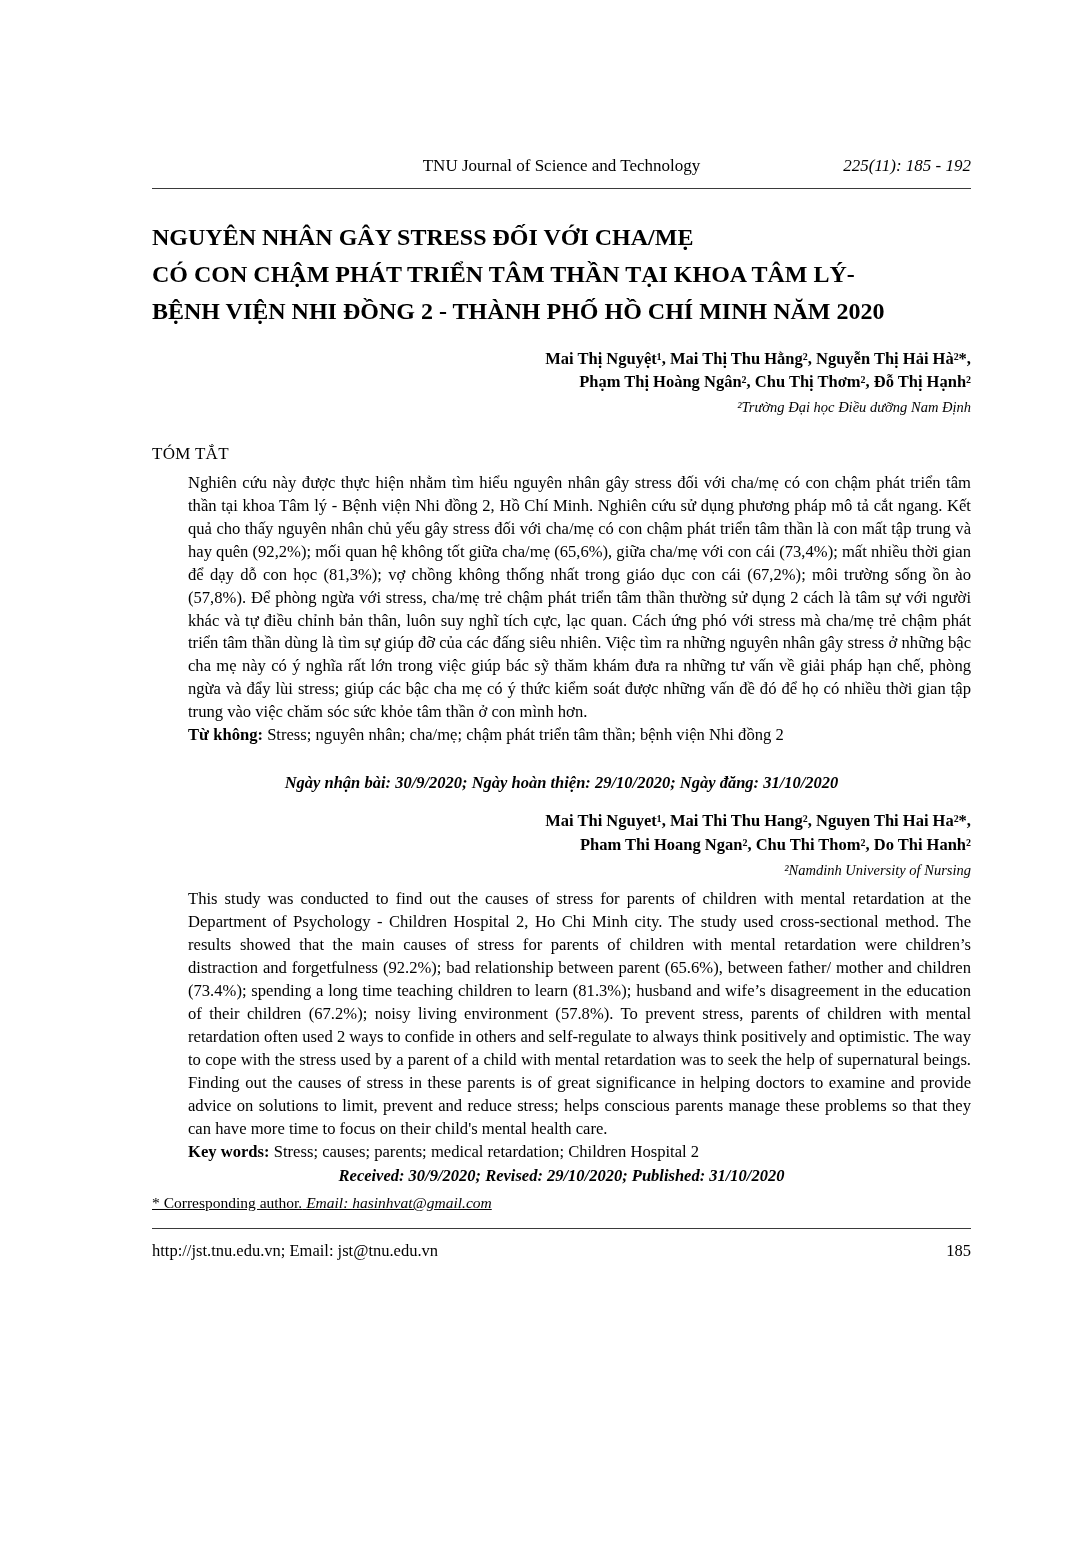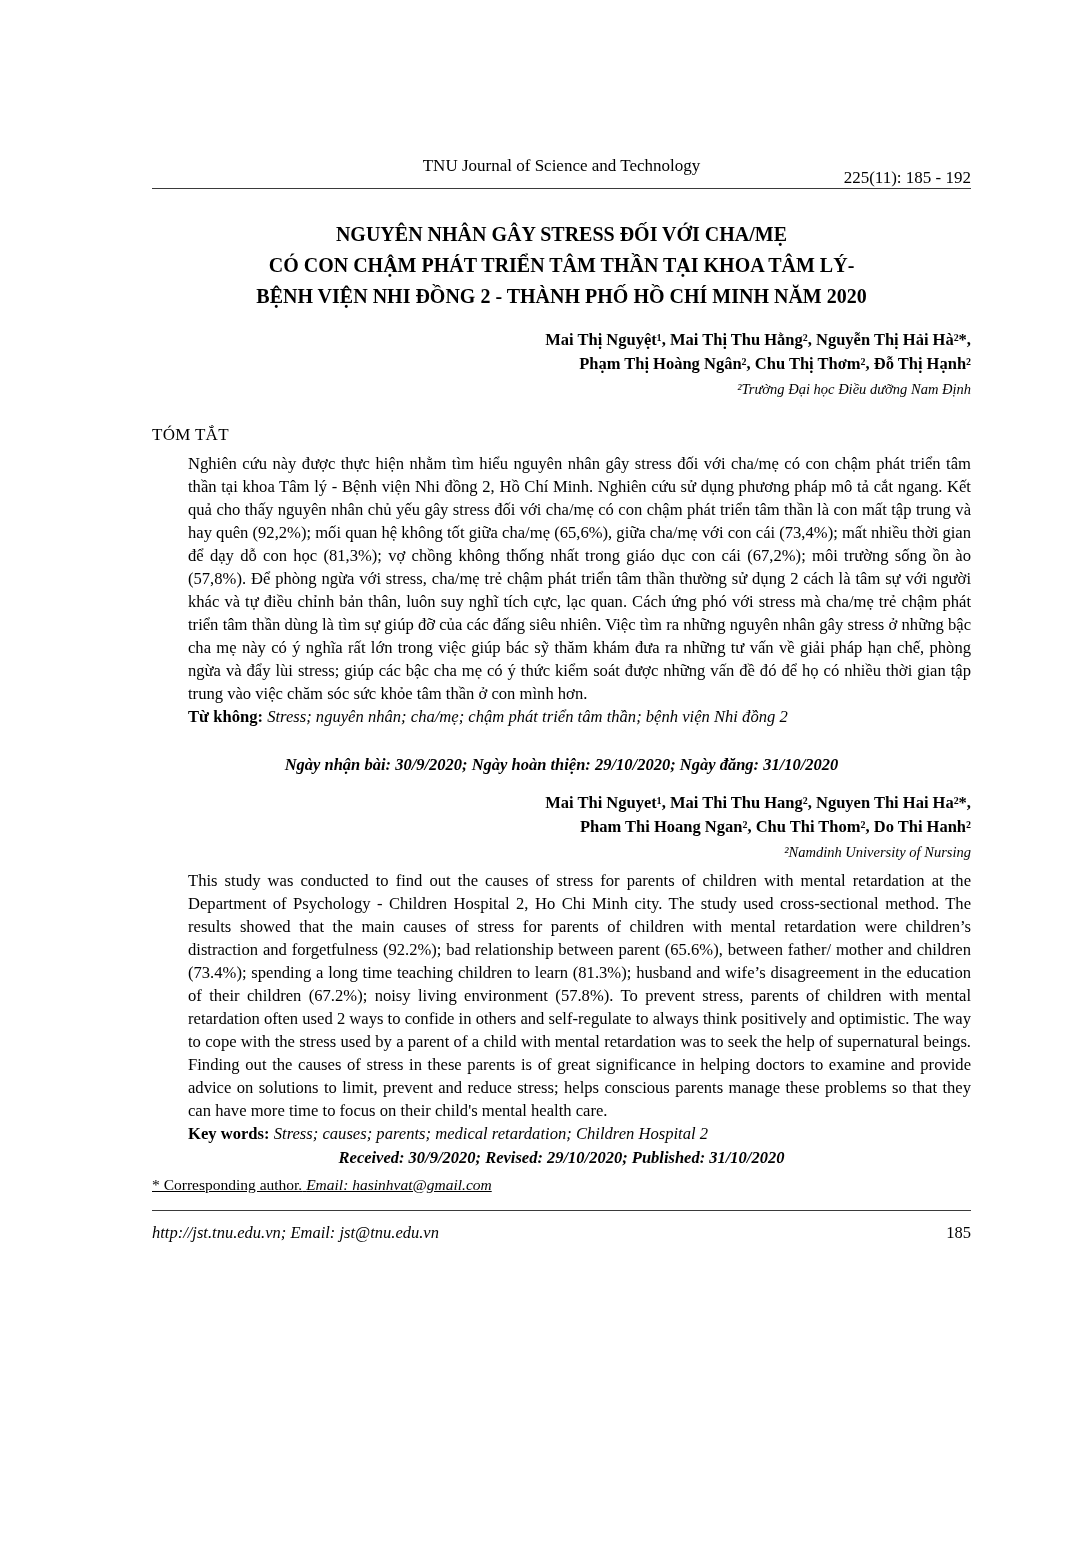--- a/index.html
+++ b/index.html
@@ -7,48 +7,48 @@
   .page {
     width:1090px; height:1541px;
     margin:10px auto;
     background:#fff;
     color:#000;
     font-family:"Liberation Serif","DejaVu Serif",serif;
     padding:146px 119px 0 152px;
     position:relative;
   }
   .header { position:relative; text-align:center; font-size:17px; }
-  .header .issue { position:absolute; right:0; top:12px; }
+  .header .issue { position:absolute; right:0; top:0;font-style:italic; }
   .header-rule { border:none; border-top:1.5px solid #3a3a3a; margin-top:12px; }
 
   .title-vi, .title-en {
-    margin-top:30px; text-align:center;
-    font-size:20px; font-weight:bold; line-height:1.55;
+    margin-top:30px; text-align:left;
+    font-size:24px; font-weight:bold; line-height:1.55;
   }
   .authors { margin-top:16px; text-align:right; font-weight:bold; font-size:16.5px; line-height:1.45; }
   .affils  { margin-top:3px; text-align:right; font-style:italic; font-size:14.5px; line-height:1.4; }
 
   .section-heading { margin-top:26px; font-size:17px; letter-spacing:0.3px; }
   .abstract {
     margin-top:8px; padding-left:36px;
     text-align:justify; font-size:16.6px; line-height:1.385;
   }
   .keywords { padding-left:36px; font-size:16.6px; line-height:1.385; }
   .keywords .label { font-weight:bold; }
-  .keywords .terms { font-style:italic; }
+  .keywords .terms { }
 
   .dates { margin-top:26px; text-align:center; font-weight:bold; font-style:italic; font-size:16.5px; }
   .received { margin-top:2px; text-align:center; font-weight:bold; font-style:italic; font-size:16.5px; }
 
   .footnote { margin-top:8px; font-size:15.5px;text-decoration:underline; }
   .footnote .email { font-style:italic; }
 
   .footer-rule { border:none; border-top:1.5px solid #3a3a3a; margin-top:16px; }
   .page-footer { display:flex; justify-content:space-between; align-items:baseline; padding-top:12px; font-size:16.5px; }
-  .page-footer .site { font-style:italic; }
+  .page-footer .site { }
   .page-footer .pagenum { font-style:normal; }
 </style>
 </head>
 <body>
 
 <div class="page">
 
   <div class="header">
     <span>TNU Journal of Science and Technology</span>
     <span class="issue">225(11): 185 - 192</span>

